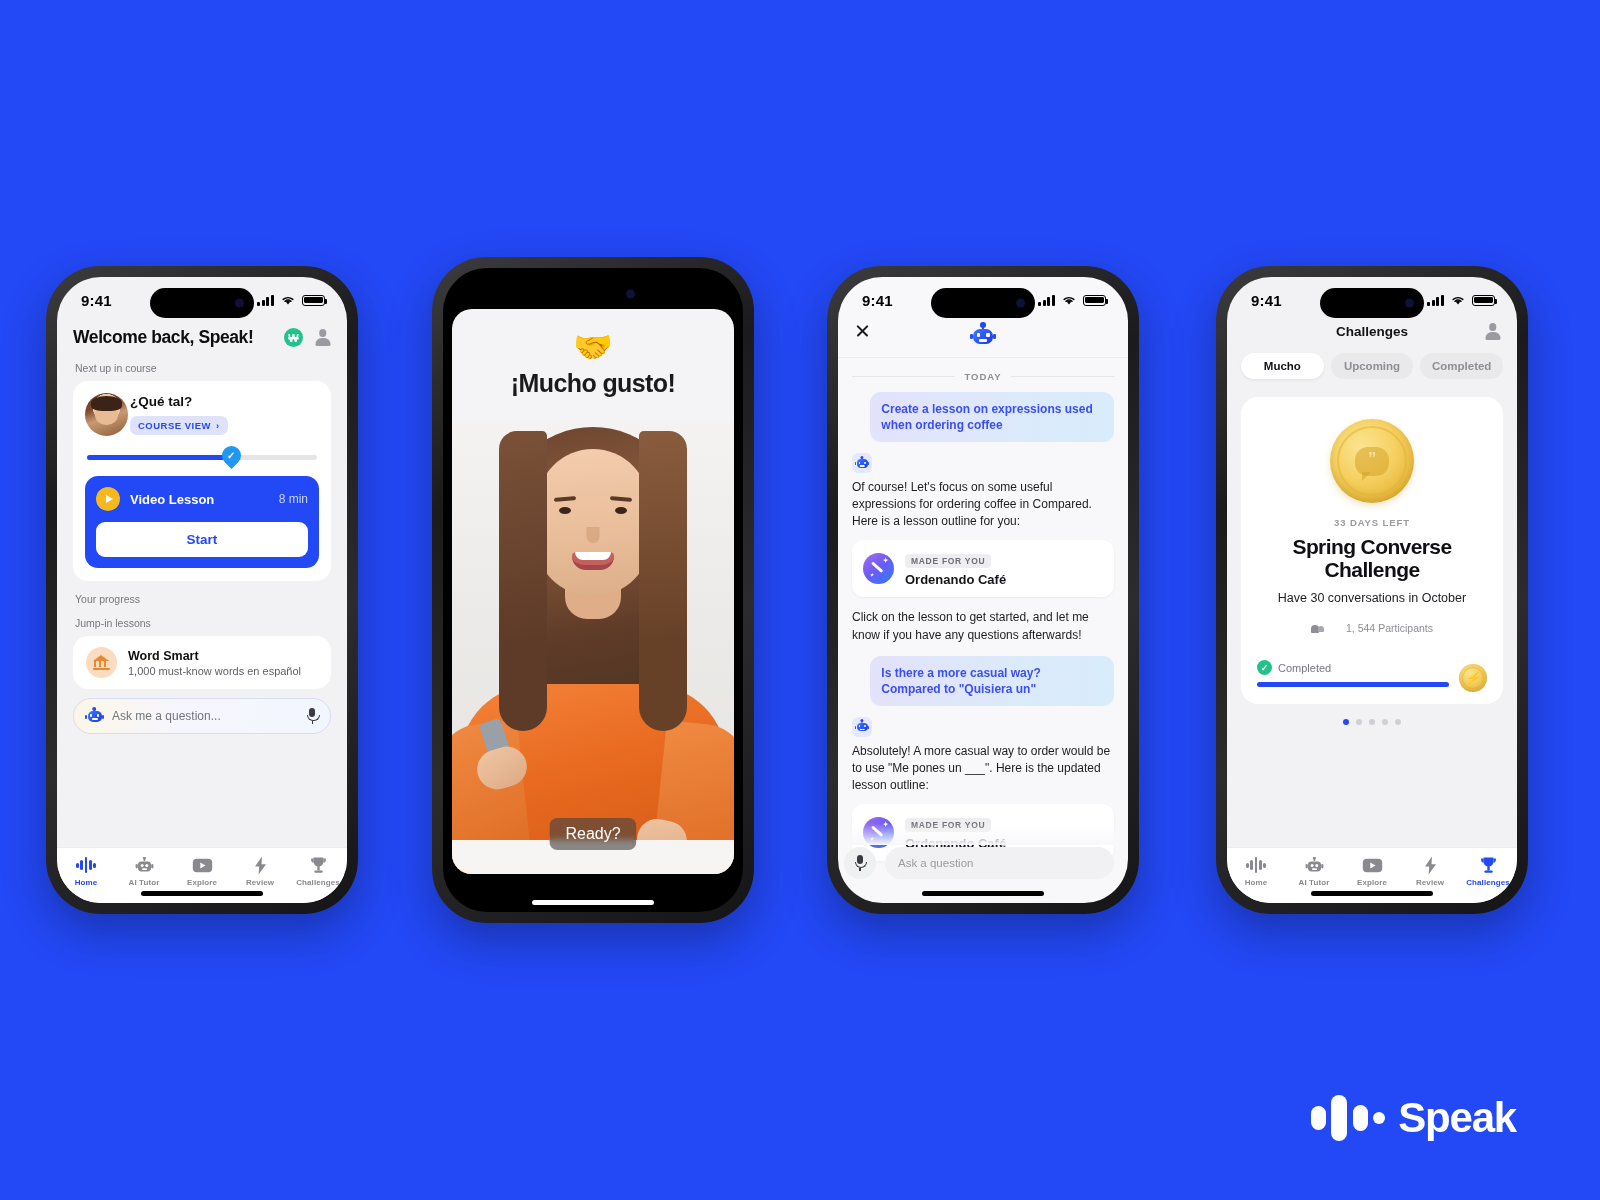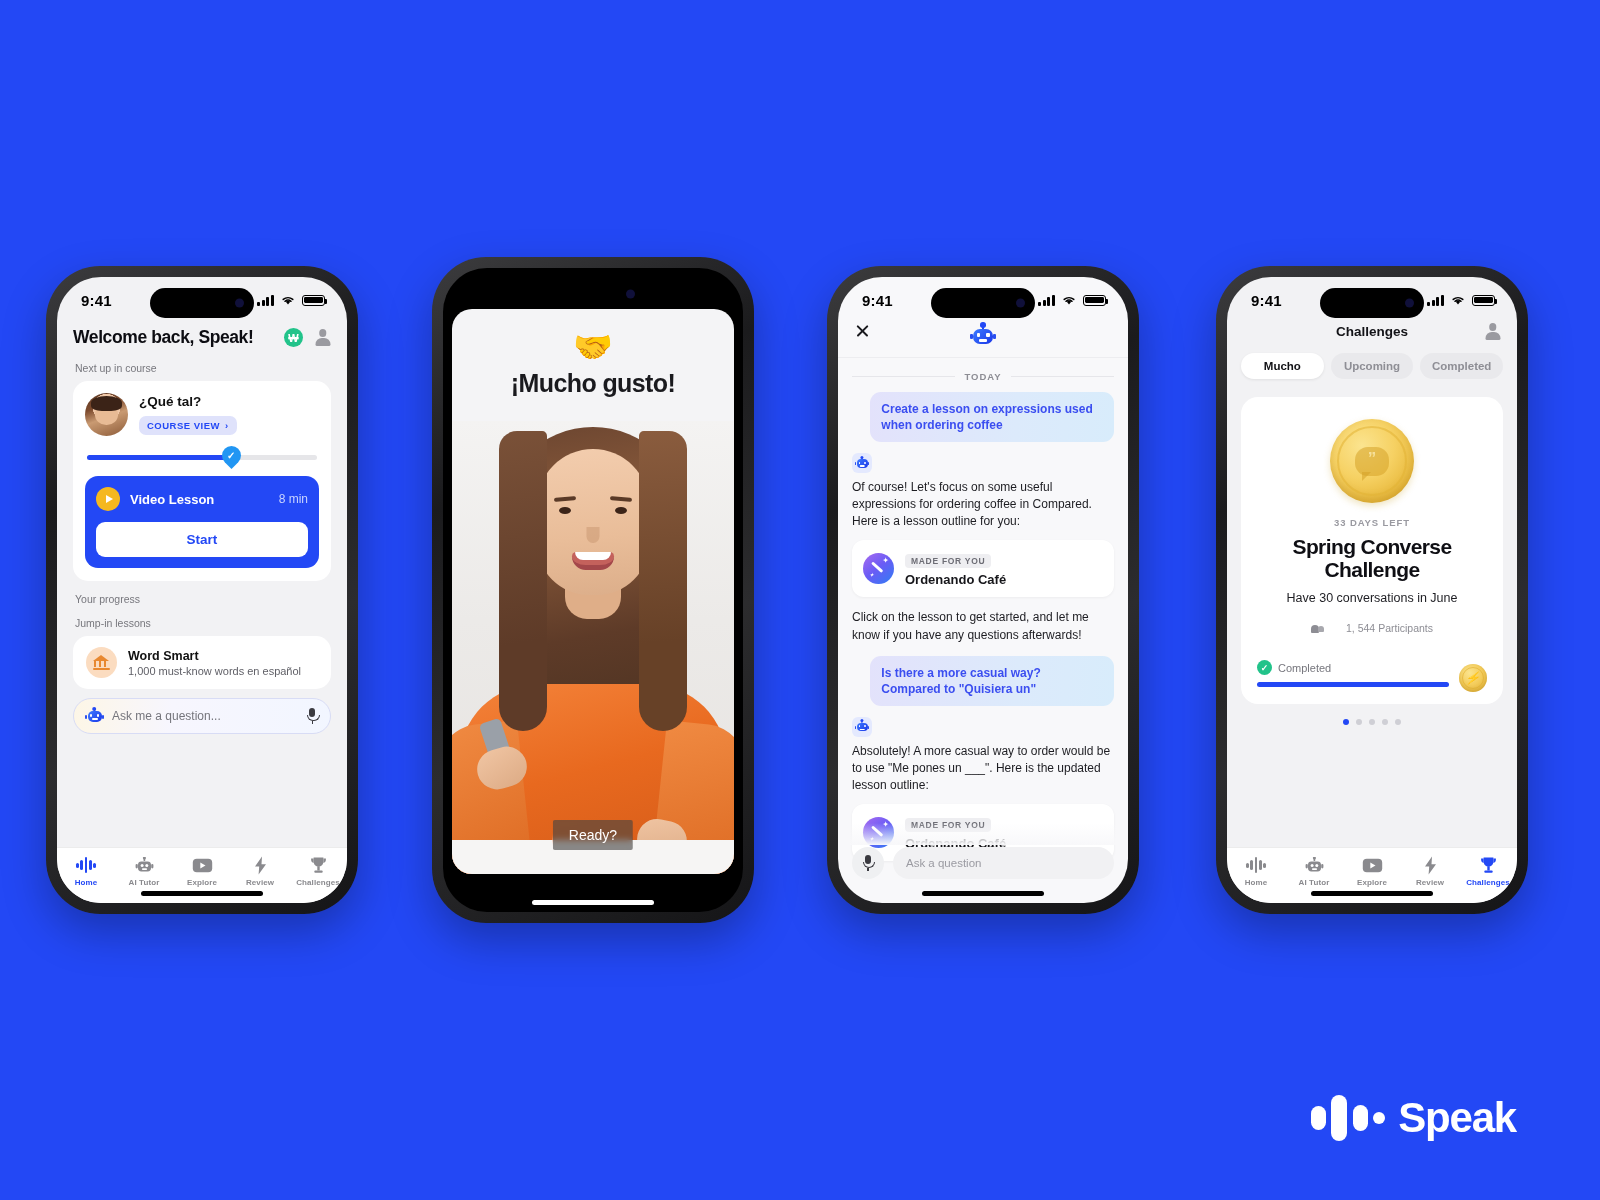--- a/index.html
+++ b/index.html
@@ -90,21 +90,21 @@
   .won { width: 19px; height: 19px; border-radius: 50%; background: #22c38a;
          display:flex;align-items:center;justify-content:center;color:#fff;font-size:11px;font-weight:800;}
   .person { width: 17px; height: 17px; position: relative; }
   .person::before{content:"";position:absolute;top:0;left:50%;transform:translateX(-50%);
     width:7.5px;height:7.5px;border-radius:50%;background:#9a9aa0;}
   .person::after{content:"";position:absolute;bottom:0.5px;left:50%;transform:translateX(-50%);
     width:15px;height:8px;border-radius:8px 8px 2px 2px;background:#9a9aa0;}
   .sec-lb { font-size: 10.5px; color: #77777d; margin: 0 0 7px 2px; font-weight: 500; }
   .card { background: #fff; border-radius: 15px; }
   .course-card { padding: 12px 12px 13px; }
-  .course-top { display: flex; gap: 11px; align-items: center; }
+  .course-top { display: flex; gap: 2px; align-items: center; }
   .avatar { width: 43px; height: 43px; border-radius: 50%; flex: none;
     background: radial-gradient(circle at 50% 34%, #f0c8a8 0 38%, rgba(240,200,168,0) 39%),
                 linear-gradient(160deg,#5a3724 0%,#7d4b2e 32%,#c99a72 55%,#8c5a37 100%);
     position: relative; overflow: hidden; }
   .avatar::before{content:"";position:absolute;top:26%;left:24%;width:52%;height:48%;
     border-radius:46% 46% 50% 50%;background:#e8bb95;}
   .avatar::after{content:"";position:absolute;top:8%;left:13%;width:74%;height:34%;
     border-radius:50% 50% 35% 35%;background:#3b2317;}
   .course-txt { flex: 1; }
   .course-name { font-size: 13.5px; font-weight: 600; color: #111; margin-bottom: 6px; }
@@ -217,22 +217,22 @@
   .arm.l { left: 50%; margin-left: -150px; border-radius: 40px 12px 0 0; transform: rotate(-6deg); }
   .arm.r { left: 50%; margin-left: 66px; border-radius: 12px 40px 0 0; transform: rotate(6deg); }
   .hand { position: absolute; width: 50px; height: 40px; border-radius: 22px;
     background: linear-gradient(160deg,#f0c5a3,#ddab85); }
   .hand.l { bottom: 86px; left: 50%; margin-left: -116px; transform: rotate(-16deg); }
   .hand.r { bottom: 14px; left: 50%; margin-left: 44px; transform: rotate(12deg); }
   .phone-obj { position: absolute; bottom: 110px; left: 50%; margin-left: -108px;
     width: 22px; height: 44px; border-radius: 5px; background: #9aa0a8; transform: rotate(-18deg); }
   .tableline { position: absolute; left: 0; right: 0; bottom: 0; height: 34px; background: #f6f5f4; }
   .ready-pill { position: absolute; left: 50%; transform: translateX(-50%); bottom: 24px;
-    background: rgba(70,68,66,.62); color: #fff; font-size: 14px; font-weight: 500;
-    padding: 7px 16px; border-radius: 2px; backdrop-filter: blur(3px); z-index: 20; }
+    background: rgba(70,68,66,.62); color: #fff; font-size: 16px; font-weight: 500;
+    padding: 7px 16px; border-radius: 8px; backdrop-filter: blur(3px); z-index: 20; }
 
   
   .chat-head { display: flex; align-items: center; justify-content: center; position: relative;
     padding: 2px 0 11px; border-bottom: 1px solid #ededf0; }
   .close-x { position: absolute; left: 17px; top: 0px; width: 15px; height: 15px; }
   .close-x::before,.close-x::after{content:"";position:absolute;top:7px;left:0;width:15px;height:1.7px;background:#1a1a1e;border-radius:2px;}
   .close-x::before{transform:rotate(45deg)} .close-x::after{transform:rotate(-45deg)}
   .bot.big { width: 24px; height: 21px; }
   .bot.big .head{left:2px;top:3.5px;width:20px;height:15px;border-radius:7px;}
   .bot.big .ant{height:4px;width:2px}
@@ -264,21 +264,21 @@
   .wand-ico { width: 31px; height: 31px; border-radius: 50%; flex: none;
     background: linear-gradient(140deg,#a96bf0 0%,#6a5cf5 48%,#2f7df5 100%);
     position: relative; }
   .wand-ico::before { content:""; position:absolute; left:9px; top:8px; width:14px;height:3px;
     background:#fff; border-radius:2px; transform: rotate(42deg); transform-origin: left center; }
   .wand-ico::after { content:"✦"; position:absolute; right:5px; top:3px; color:#fff; font-size:8px; }
   .wand-ico i { position:absolute; left:6px; bottom:6px; color:#fff; font-size:6px; }
   .mfy { display: inline-block; background: #eeeef1; color: #6d6d75;
     font-size: 8.5px; font-weight: 700; letter-spacing: .7px; padding: 2px 6px; border-radius: 4px; }
   .lc-title { font-size: 13px; font-weight: 600; color: #16161a; margin-top: 4px; }
-  .chat-input { position: absolute; left: 14px; right: 14px; bottom: 24px;
+  .chat-input { position: absolute; left: 6px; right: 14px; bottom: 24px;
     display: flex; align-items: center; gap: 9px; }
   .mic-btn { width: 32px; height: 32px; border-radius: 50%; background: #eff0f2; flex: none;
     display: flex; align-items: center; justify-content: center; }
   .chat-field { flex: 1; height: 32px; border-radius: 16px; background: #f1f1f3;
     display: flex; align-items: center; padding: 0 13px; font-size: 11.5px; color: #9b9ba2; }
   .chat-fade { position:absolute; left:0;right:0;bottom:58px;height:22px;
     background:linear-gradient(180deg,rgba(248,248,250,0),#f8f8fa);}
 
   
   .ch-head { display: flex; align-items: center; justify-content: center; position: relative; padding: 1px 0 10px; }
@@ -688,21 +688,21 @@
       </div>
 
       <div class="ch-card">
         <div class="coin">
           <div class="bub">
               <span>”</span>
             </div>
         </div>
         <div class="days-left">33 DAYS LEFT</div>
         <div class="ch-name">Spring Converse Challenge</div>
-        <div class="ch-desc">Have 30 conversations in June</div>
+        <div class="ch-desc">Have 30 conversations in October</div>
         <div class="parts">
           <span class="ppl"></span>
           <span>1, 544 Participants</span>
         </div>
         <div class="prog-sec">
           <div class="prog-left">
             <div class="comp-row">
               <span class="check">✓</span>
               <span class="comp-lb">Completed</span>
             </div>

